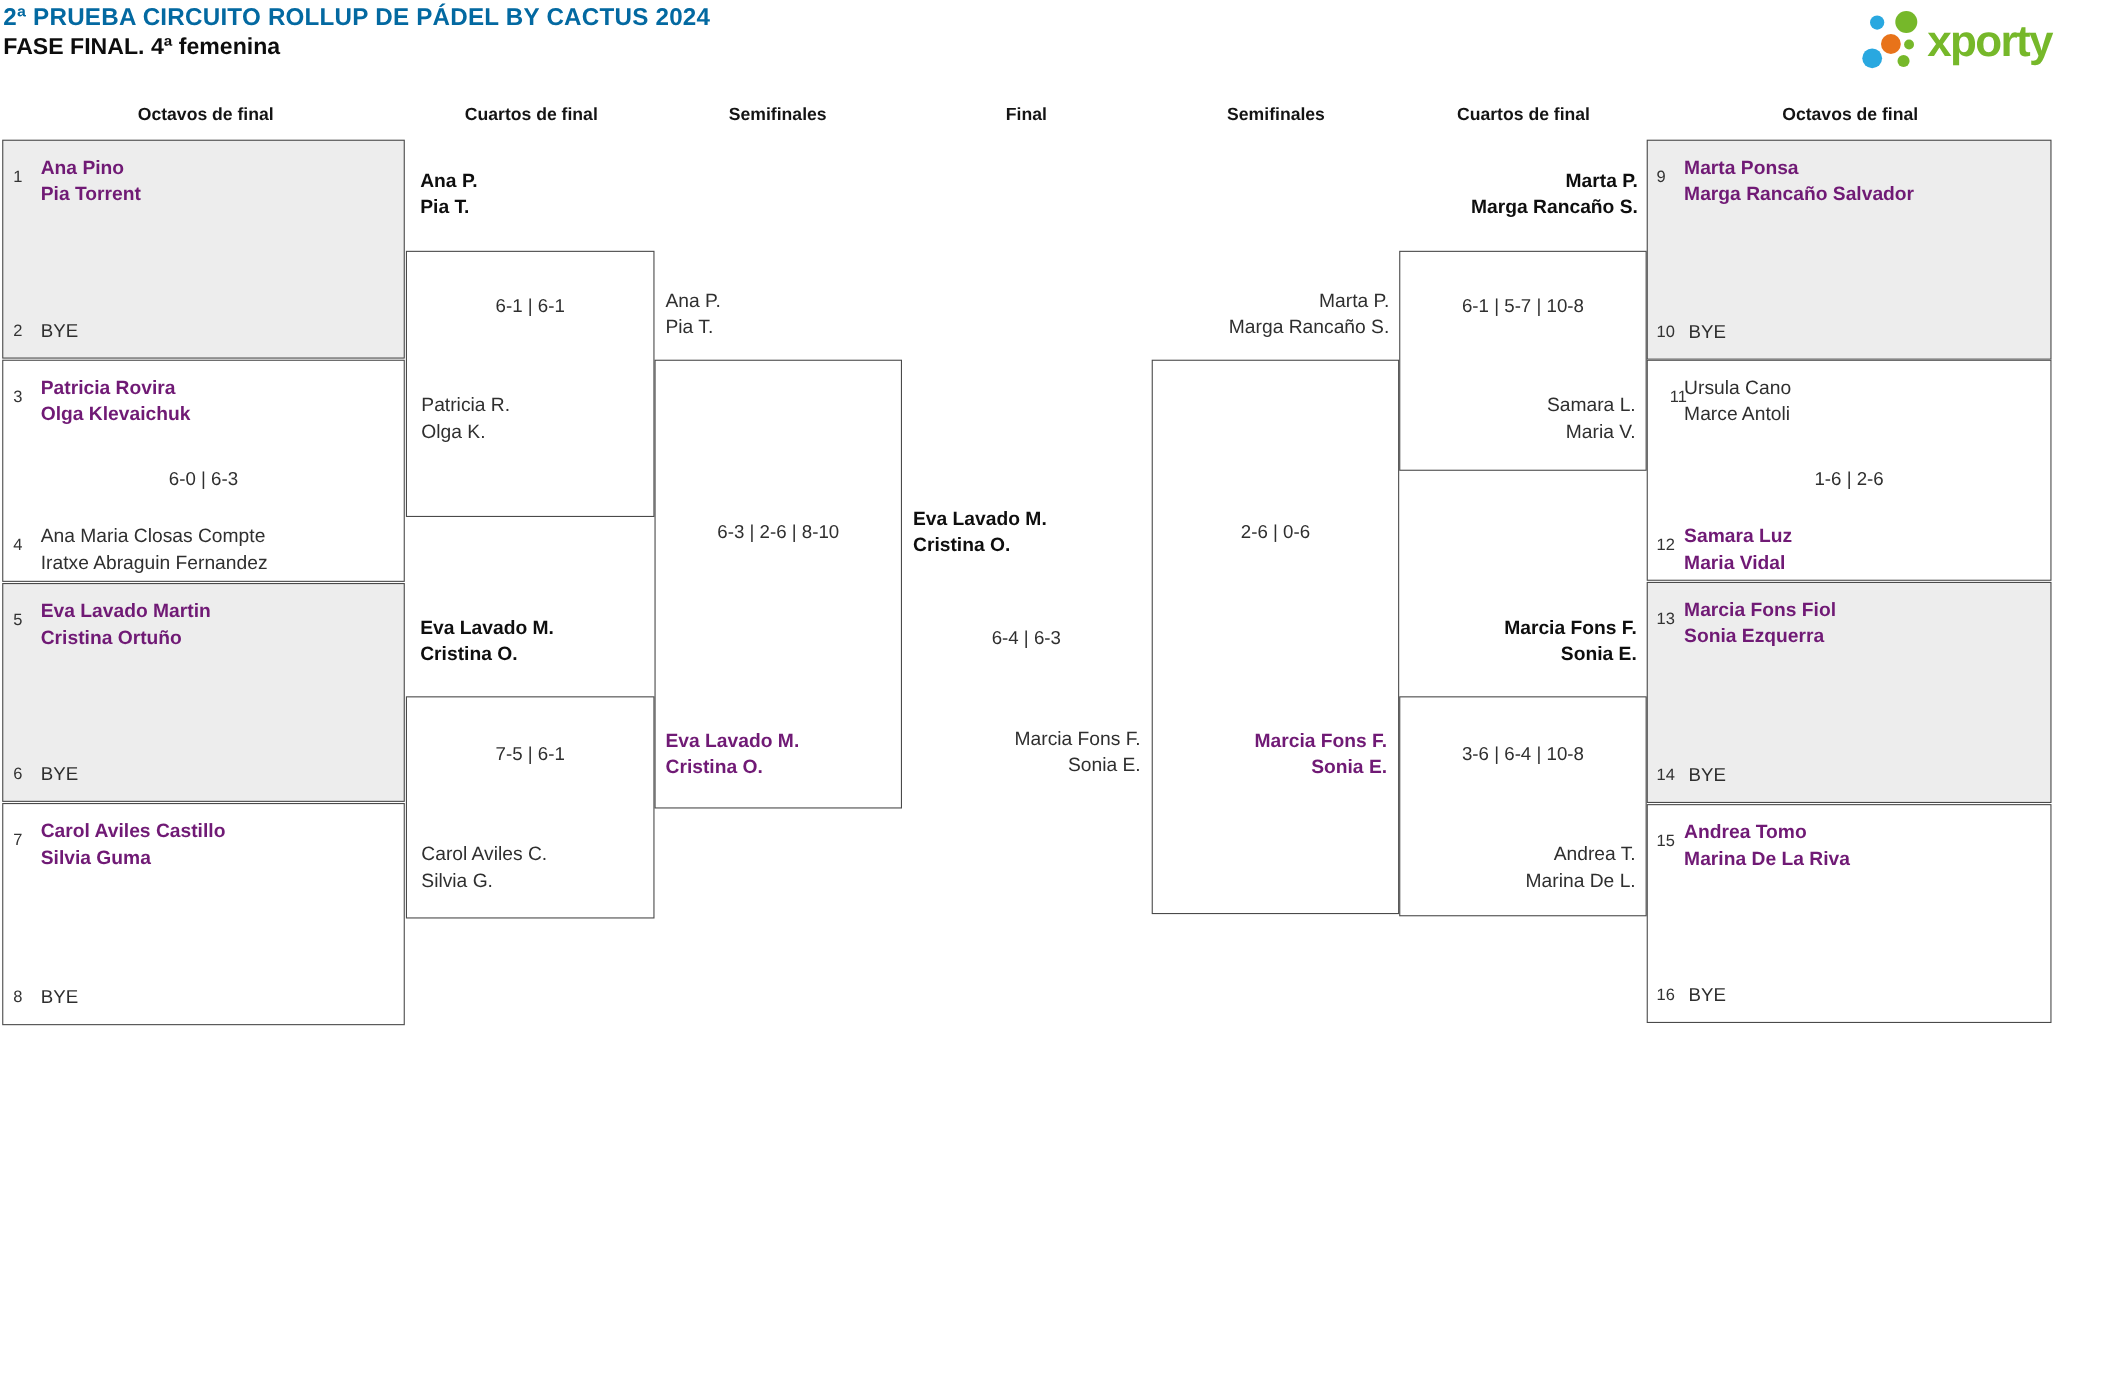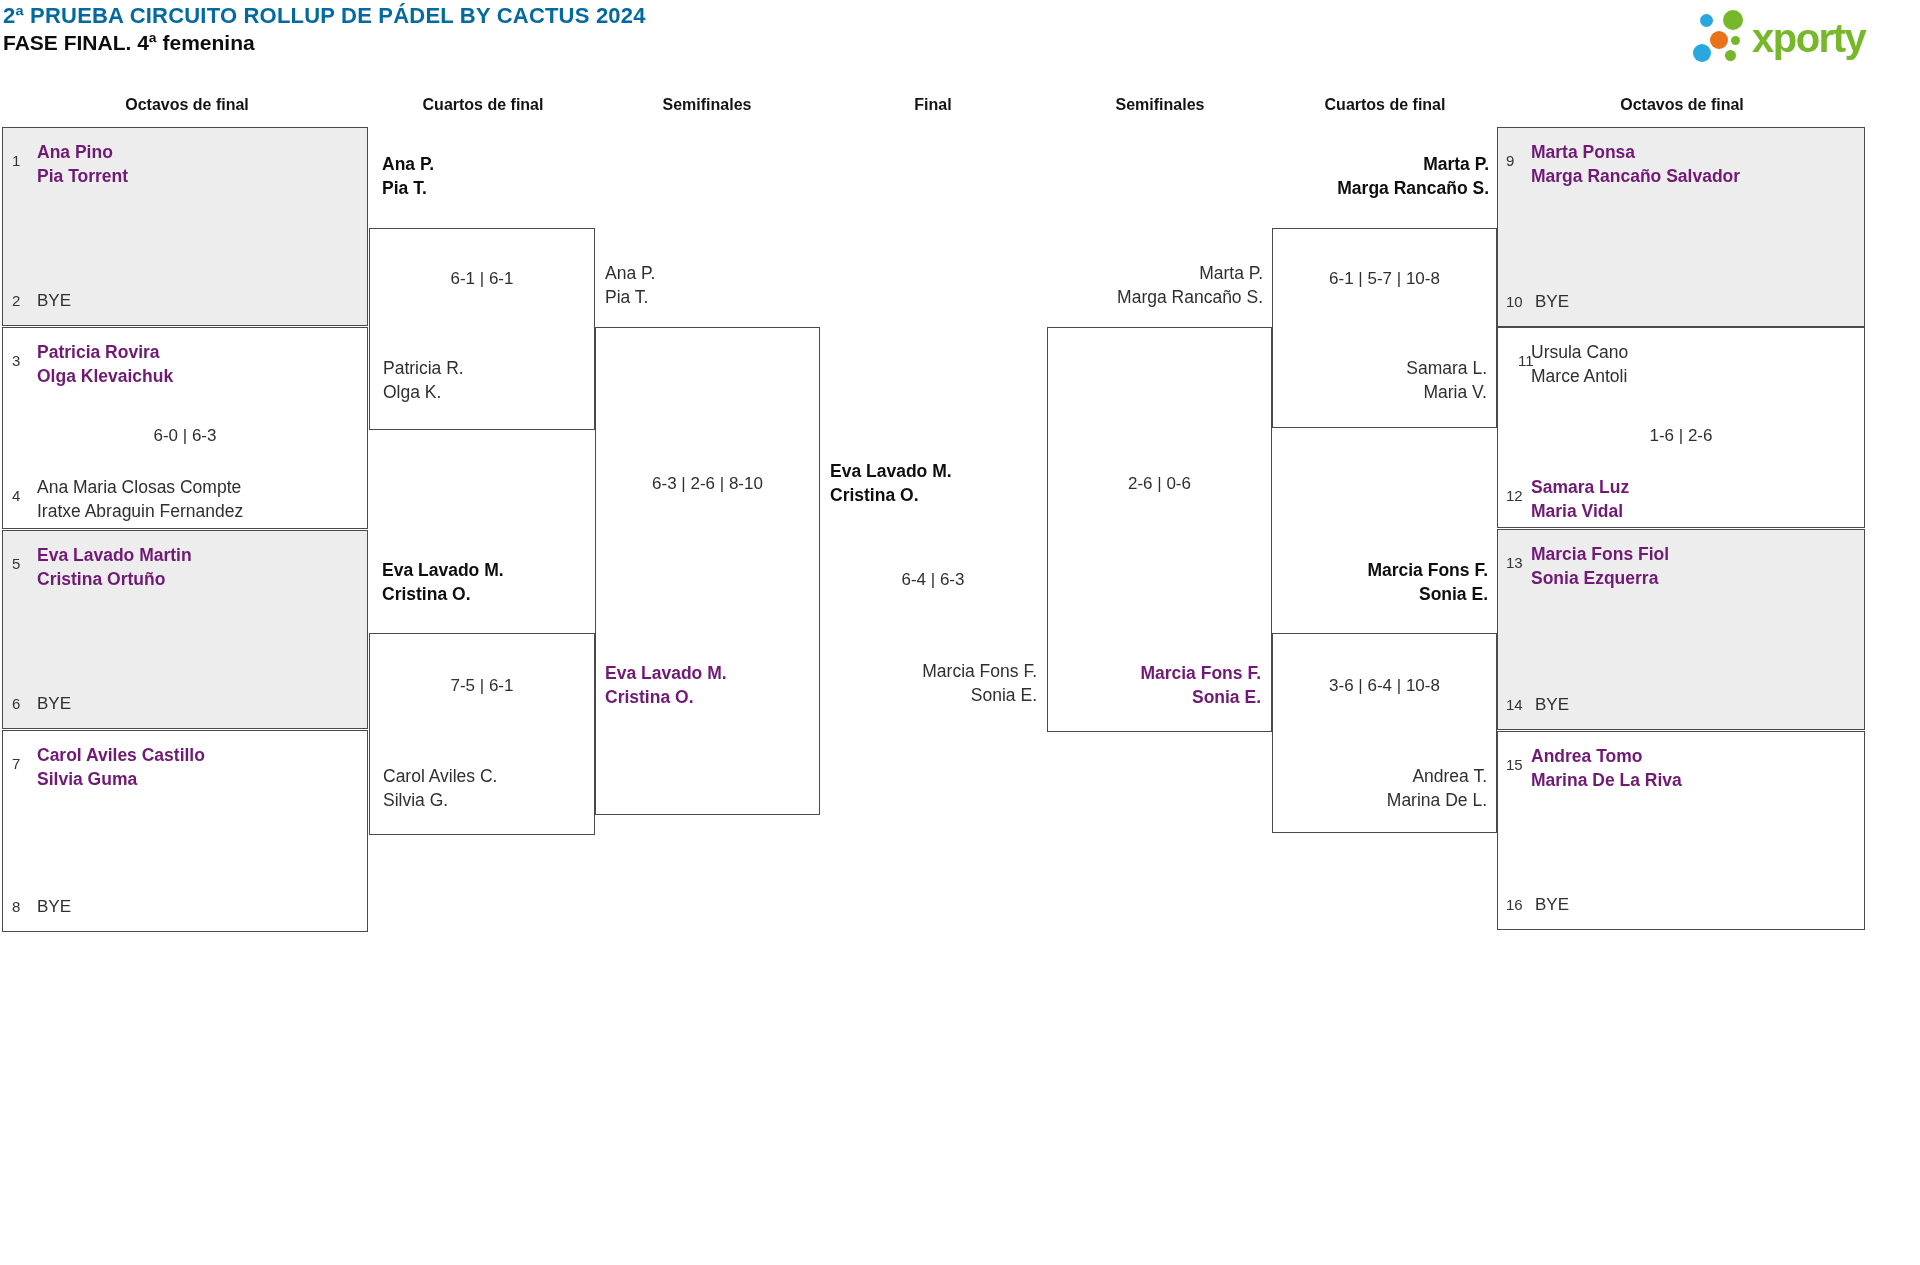--- a/index.html
+++ b/index.html
@@ -144,21 +144,21 @@
   <div class="box" style="left:1497px;top:731px;width:368px;height:199px;">
     <span class="seed" style="left:8px;top:24px;">15</span>
     <div class="pair w" style="left:33px;top:12px;">
       <div>Andrea Tomo</div>
         <div>Marina De La Riva</div>
     </div>
     <span class="seed" style="left:8px;bottom:16px;">16</span>
     <span class="bye" style="left:37px;bottom:14px;">BYE</span>
   </div>
 
-  <div class="box" style="left:369px;top:228px;width:226px;height:202px;background:transparent;">
+  <div class="box" style="left:369px;top:228px;width:226px;height:242px;background:transparent;">
     <div class="score" style="top:40px;">6-1 | 6-1</div>
     <div class="pair" style="left:13px;top:127px;">
       <div>Patricia R.</div>
         <div>Olga K.</div>
     </div>
   </div>
 
   <div class="box" style="left:369px;top:633px;width:226px;height:202px;background:transparent;">
     <div class="score" style="top:42px;">7-5 | 6-1</div>
     <div class="pair" style="left:13px;top:130px;">
@@ -176,29 +176,29 @@
   </div>
 
   <div class="box" style="left:1272px;top:633px;width:225px;height:200px;background:transparent;">
     <div class="score" style="top:42px;">3-6 | 6-4 | 10-8</div>
     <div class="pair rt" style="right:9px;top:130px;">
       <div>Andrea T.</div>
         <div>Marina De L.</div>
     </div>
   </div>
 
-  <div class="box" style="left:595px;top:327px;width:225px;height:488px;background:transparent;padding-left:12px;">
+  <div class="box" style="left:595px;top:327px;width:225px;height:408px;background:transparent;padding-left:12px;">
     <div class="score" style="top:146px;">6-3 | 2-6 | 8-10</div>
     <div class="pair w" style="left:9px;top:333px;">
       <div>Eva Lavado M.</div>
         <div>Cristina O.</div>
     </div>
   </div>
 
-  <div class="box" style="left:1047px;top:327px;width:225px;height:405px;background:transparent;">
+  <div class="box" style="left:1047px;top:327px;width:225px;height:504px;background:transparent;">
     <div class="score" style="top:146px;">2-6 | 0-6</div>
     <div class="pair w rt" style="right:10px;top:333px;">
       <div>Marcia Fons F.</div>
         <div>Sonia E.</div>
     </div>
   </div>
 
   <div class="freename w" style="left:382px;top:152px;">
     <div>Ana P.</div>
       <div>Pia T.</div>

